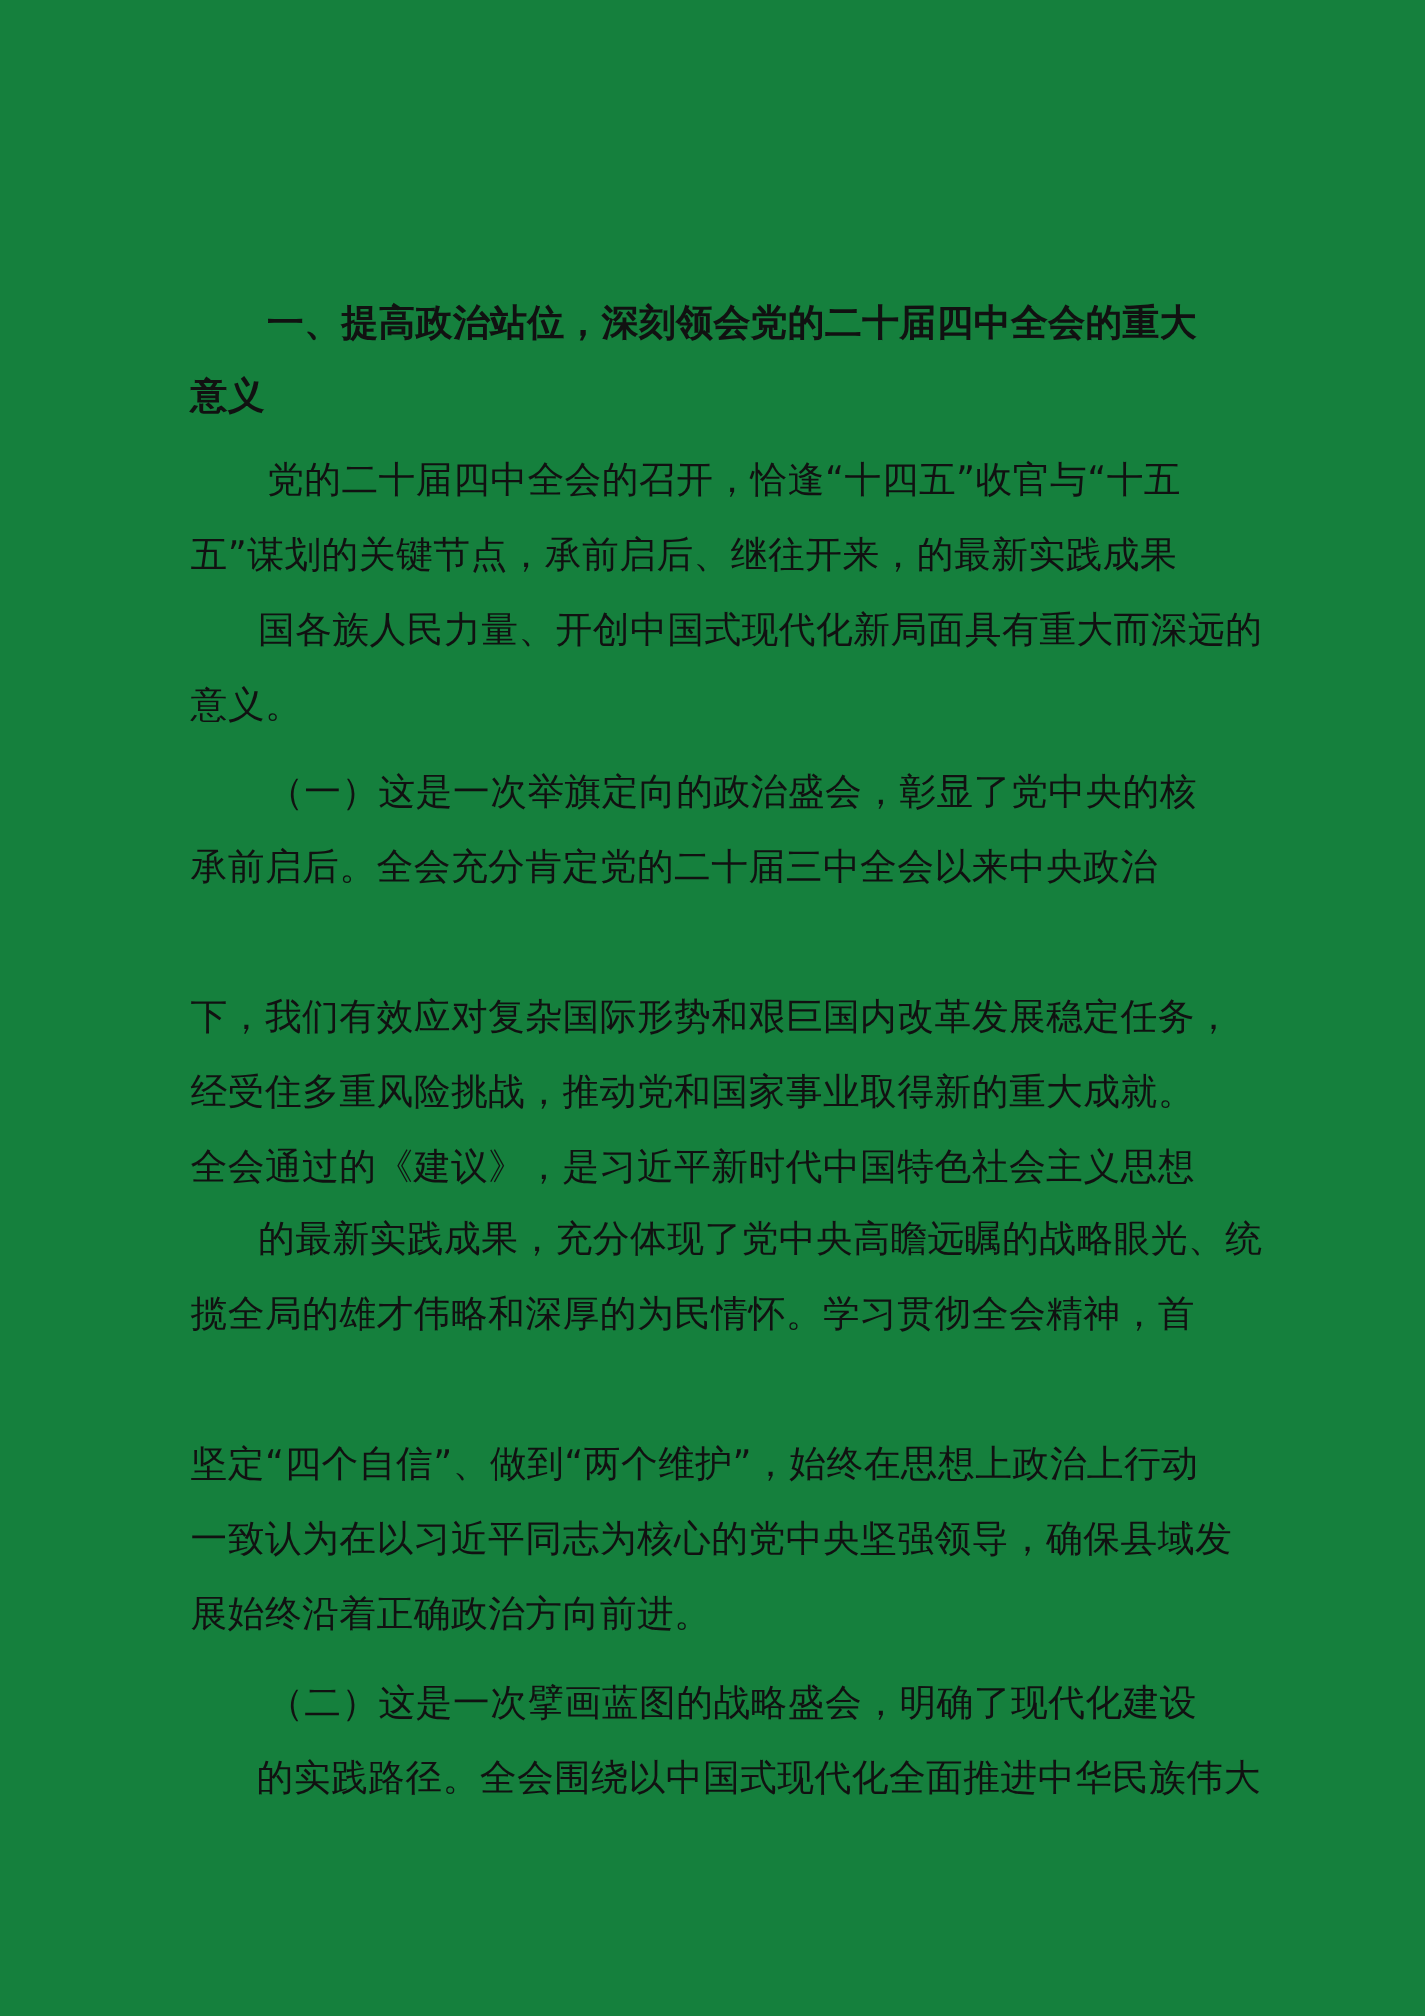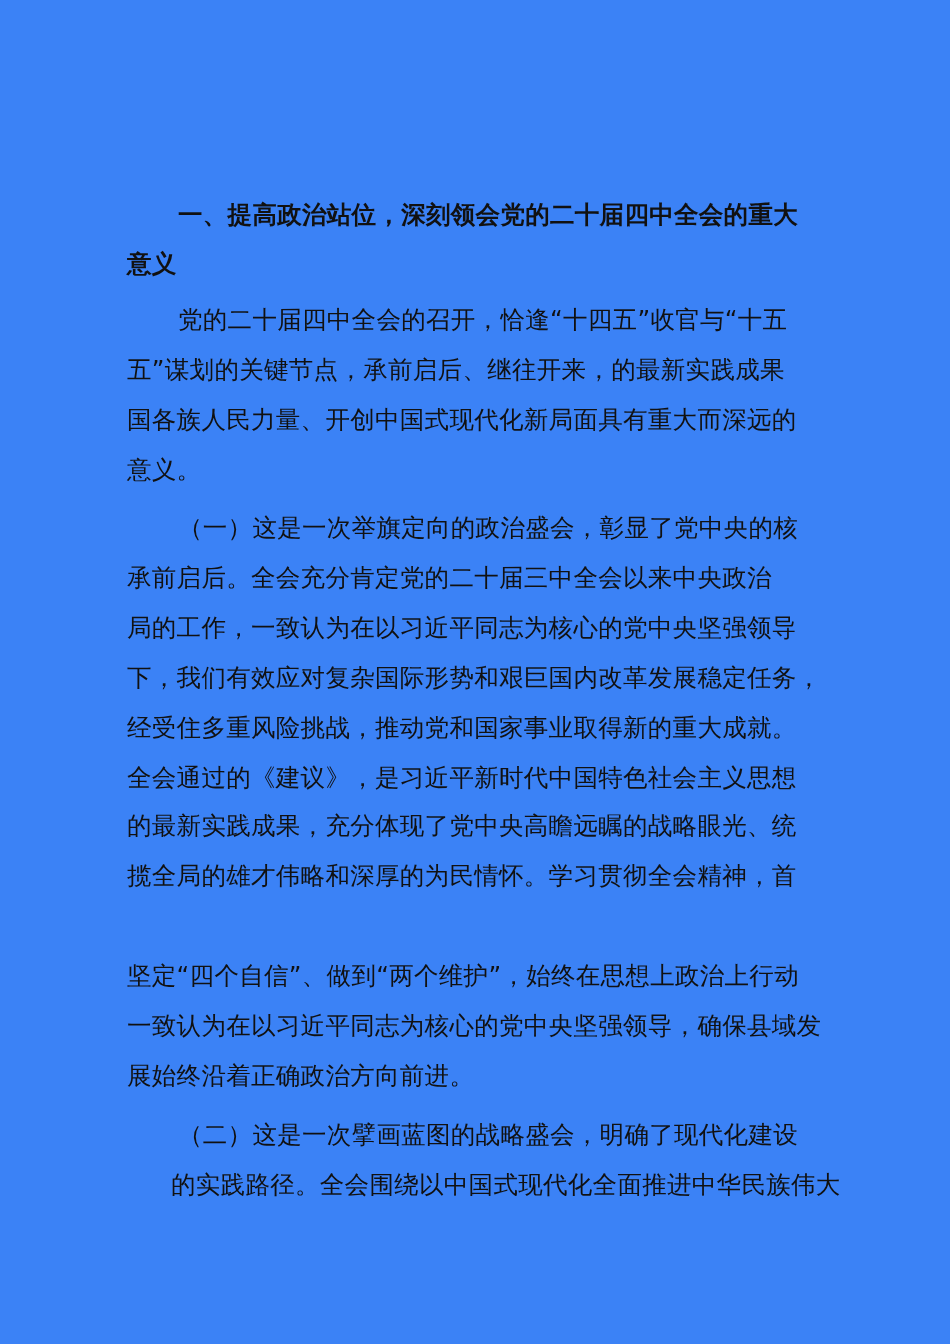--- a/index.html
+++ b/index.html
@@ -14,21 +14,21 @@
       overflow: hidden;
       font-family: "DejaVu Sans", "Liberation Sans", sans-serif;
       color: #111111;
     }
     .page {
       position: absolute;
       left: 0;
       top: 0;
       width: 950px;
       height: 1344px;
-      background: #3b82f6;
+      background: #15803d;
     }
     .line {
       position: absolute;
       left: 127px;
       font-size: 24.5px;
       line-height: 30px;
       white-space: nowrap;
       letter-spacing: 0.3px;
     }
     .indent { left: 178px; }
@@ -37,30 +37,29 @@
 </head>
 <body>
 
 <div class="page">
 
   <div class="line indent heading" style="top:200px;">一、提高政治站位，深刻领会党的二十届四中全会的重大</div>
   <div class="line heading" style="top:249px;">意义</div>
 
   <div class="line indent" style="top:305px;">党的二十届四中全会的召开，恰逢“十四五”收官与“十五</div>
   <div class="line" style="top:355px;">五”谋划的关键节点，承前启后、继往开来，的最新实践成果</div>
-  <div class="line" style="top:405px;">国各族人民力量、开创中国式现代化新局面具有重大而深远的</div>
+  <div class="line" style="top:405px;margin-left:45px;">国各族人民力量、开创中国式现代化新局面具有重大而深远的</div>
   <div class="line" style="top:455px;">意义。</div>
 
   <div class="line indent" style="top:513px;text-align:right;">（一）这是一次举旗定向的政治盛会，彰显了党中央的核</div>
   <div class="line" style="top:563px;">承前启后。全会充分肯定党的二十届三中全会以来中央政治</div>
-  <div class="line" style="top:613px;">局的工作，一致认为在以习近平同志为核心的党中央坚强领导</div>
   <div class="line" style="top:663px;">下，我们有效应对复杂国际形势和艰巨国内改革发展稳定任务，</div>
   <div class="line" style="top:713px;">经受住多重风险挑战，推动党和国家事业取得新的重大成就。</div>
   <div class="line" style="top:763px;">全会通过的《建议》，是习近平新时代中国特色社会主义思想</div>
-  <div class="line" style="top:811px;">的最新实践成果，充分体现了党中央高瞻远瞩的战略眼光、统</div>
+  <div class="line" style="top:811px;margin-left:45px;">的最新实践成果，充分体现了党中央高瞻远瞩的战略眼光、统</div>
   <div class="line" style="top:861px;">揽全局的雄才伟略和深厚的为民情怀。学习贯彻全会精神，首</div>
   <div class="line" style="top:961px;">坚定“四个自信”、做到“两个维护”，始终在思想上政治上行动</div>
   <div class="line" style="top:1011px;">一致认为在以习近平同志为核心的党中央坚强领导，确保县域发</div>
   <div class="line" style="top:1061px;">展始终沿着正确政治方向前进。</div>
 
   <div class="line indent" style="top:1120px;">（二）这是一次擘画蓝图的战略盛会，明确了现代化建设</div>
   <div class="line" style="top:1170px;margin-left:44px;">的实践路径。全会围绕以中国式现代化全面推进中华民族伟大</div>
 
 </div>
 

